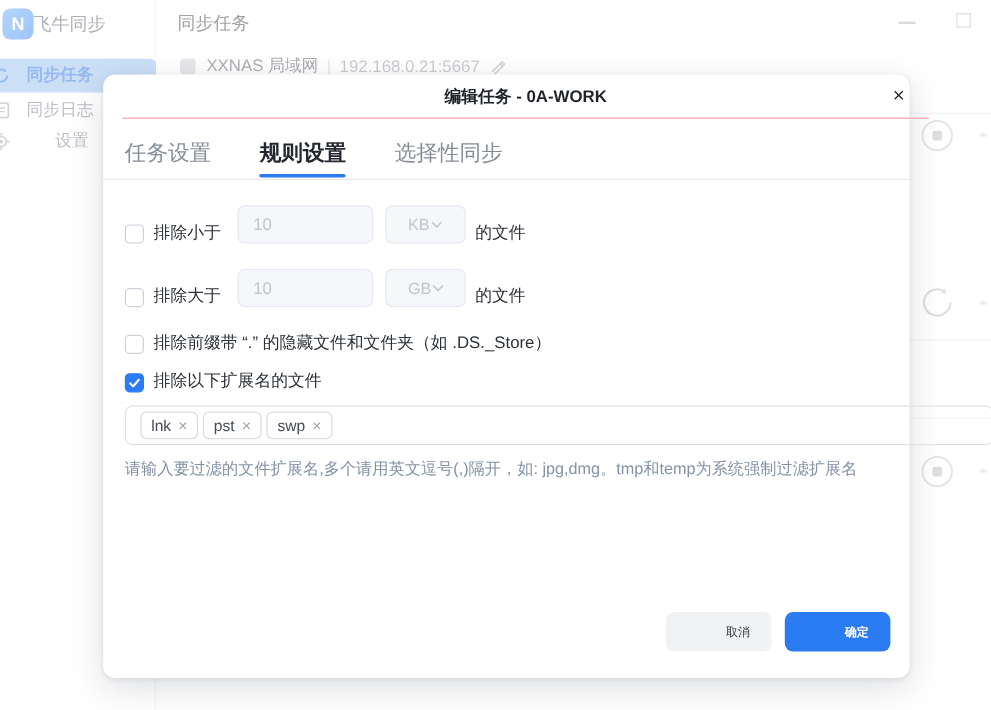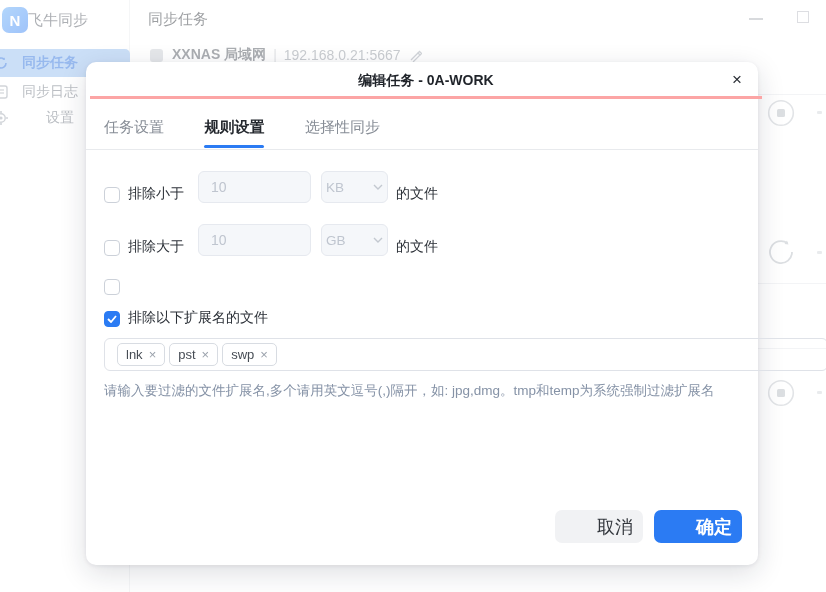--- a/index.html
+++ b/index.html
@@ -14,58 +14,58 @@
   .brand-label { font-size:15px; color:#4a505a; font-weight:500; }
   .nav-item { position:absolute; left:0; width:130px; height:28px; display:flex; align-items:center; color:#68707b; font-size:14px; }
   .nav-item .nicon { position:absolute; left:-7px; top:6px; width:16px; height:16px; }
   .nav-item .nlabel { margin-left:22px; }
   .nav-item.active { background:#8db9ee; border-radius:0 5px 5px 0; color:#1a64d9; font-weight:bold; }
   .topbar-title { position:absolute; left:148px; top:10px; font-size:15px; color:#262b32; font-weight:500; }
   .win-min { position:absolute; left:749px; top:18px; width:14px; height:2px; background:#a9adb4; }
   .win-max { position:absolute; left:797px; top:11px; width:12px; height:12px; border:1.5px solid #b3b7be; }
   .device-row { position:absolute; left:150px; top:46px; display:flex; align-items:center; font-size:14px; }
   .device-icon { width:13px; height:13px; border-radius:3px; background:#c6cad1; margin-right:9px; }
-  .device-name { color:#464c55; font-weight:700; }
+  .device-name { color:#464c55; font-weight:400; }
   .device-sep { color:#c2c6cc; margin:0 7px; }
   .device-addr { color:#899099; }
   .edit-icon { margin-left:8px; width:13px; height:13px; }
   .hline { position:absolute; height:1px; background:#e4e7ea; }
   .circle-btn { position:absolute; left:767px; width:28px; height:28px; }
   .tiny-mark { position:absolute; left:817px; width:5px; height:3px; border-radius:1px; background:#cfd3d8; }
 
   
   .overlay { position:absolute; inset:0; background:rgba(255,255,255,0.55); z-index:5; }
 
   
   .modal { position:absolute; left:86px; top:62px; width:672px; height:503px; background:#fff; border-radius:10px; box-shadow:0 8px 28px rgba(20,30,50,0.14), 0 1px 4px rgba(20,30,50,0.08); z-index:10; }
-  .modal-header { position:absolute; left:4px; top:0; width:672px; height:37px; border-bottom:3px solid #fca5a5; }
+  .modal-header { position:absolute; left:16px; top:0; width:672px; height:37px; border-bottom:1px solid #fca5a5; }
   .modal-title { width:100%; text-align:center; line-height:37px; font-size:14px; font-weight:bold; color:#1f2329; }
   .modal-close { position:absolute; right:14px; top:7px; width:22px; height:22px; text-align:center; line-height:22px; font-size:17px; color:#2b2f36; cursor:pointer; }
 
   .tabs { position:absolute; left:0; top:37px; width:672px; height:51px; border-bottom:1px solid #e8eaed; padding-left:18px; }
-  .tab { position:relative; display:inline-block; margin-right:36px; height:51px; line-height:56px; font-size:15px; color:#878d96; cursor:pointer; }
+  .tab { position:relative; display:inline-block; margin-right:36px; height:51px; line-height:56px; font-size:18px; color:#878d96; cursor:pointer; }
   .tab.active { color:#24282e; font-weight:bold; }
   .tab.active .tab-bar { position:absolute; left:0; right:0; bottom:2px; height:3px; border-radius:2px; background:#2b7bf3; }
 
   .rule-row { position:absolute; left:18px; display:flex; align-items:flex-end; height:34px; font-size:14px; color:#2c3138; }
   .cb { width:16px; height:16px; border:1px solid #ccd1d9; border-radius:4px; background:#fff; flex:none; display:flex; align-items:center; justify-content:center; }
   .cb.checked { background:#2b7bf3; border-color:#2b7bf3; }
   .cb-label { margin-left:8px; }
   .num-input { margin-left:14px; width:113px; height:32px; background:#f5f7fa; border:1px solid #e6e9ef; border-radius:6px; padding:0 12px; font-size:14px; color:#bfc5cf; font-family:"Liberation Sans",sans-serif; }
   .num-input::placeholder { color:#bfc5cf; }
-  .unit-select { margin-left:10px; width:67px; height:32px; background:#f5f7fa; border:1px solid #e6e9ef; border-radius:6px; display:flex; align-items:center; justify-content:space-between; padding:0 4px; font-size:13.5px; color:#bfc5cf; }
+  .unit-select { margin-left:10px; width:67px; height:32px; background:#f5f7fa; border:1px solid #e6e9ef; border-radius:6px; display:flex; align-items:center; justify-content:space-between; padding:0 18px; font-size:13.5px; color:#bfc5cf; }
   .suffix { margin-left:8px; }
 
   .tagbox { position:absolute; left:18px; top:276px; width:724px; height:33px; border:1px solid #dfe2e8; border-radius:6px; display:flex; align-items:center; padding:0 8px; }
   .tag { display:flex; align-items:center; border:1px solid #d8dce2; border-radius:5px; padding:3px 8px; margin-left:4px; font-size:13px; color:#464c54; background:#fff; }
   .tag-x { margin-left:6px; color:#9aa1ab; font-size:13px; cursor:pointer; line-height:1; }
 
   .helper { position:absolute; left:18px; top:318px; width:640px; font-size:13.5px; line-height:22px; color:#8592a6; }
 
-  .btn { position:absolute; top:448px; width:88px; height:33px; border:none; border-radius:7px; font-size:18px; font-family:"Liberation Sans",sans-serif; cursor:pointer;padding-left:32px; }
+  .btn { position:absolute; top:448px; width:88px; height:33px; border:none; border-radius:7px; font-size:10px; font-family:"Liberation Sans",sans-serif; cursor:pointer;padding-left:32px; }
   .btn-cancel { left:469px; background:#f1f2f4; color:#33373d; font-weight:500; }
   .btn-confirm { left:568px; background:#2b7bf3; color:#fff; font-weight:bold; }
 
   svg { display:block; }
 </style>
 </head>
 <body>
 
 <div class="screen">
 
@@ -206,20 +206,21 @@
             <svg width="10" height="6" viewBox="0 0 10 6">
               <path d="M1 1 L5 5 L9 1" fill="none" stroke="#c3c8d0" stroke-width="1.4"></path>
             </svg>
           </span>
       </span>
       <span class="suffix">的文件</span>
     </div>
 
     <div class="rule-row" style="top:213px; height:20px;">
       <span class="cb"></span>
+      <span class="cb-label">排除前缀带 “.” 的隐藏文件和文件夹（如 .DS._Store）</span>
     </div>
 
     <div class="rule-row" style="top:245px; height:20px;">
       <span class="cb checked">
         <svg width="10" height="8" viewBox="0 0 10 8">
             <path d="M1 4 L4 7 L9 1" fill="none" stroke="#ffffff" stroke-width="1.8"></path>
           </svg>
       </span>
       <span class="cb-label">排除以下扩展名的文件</span>
     </div>

